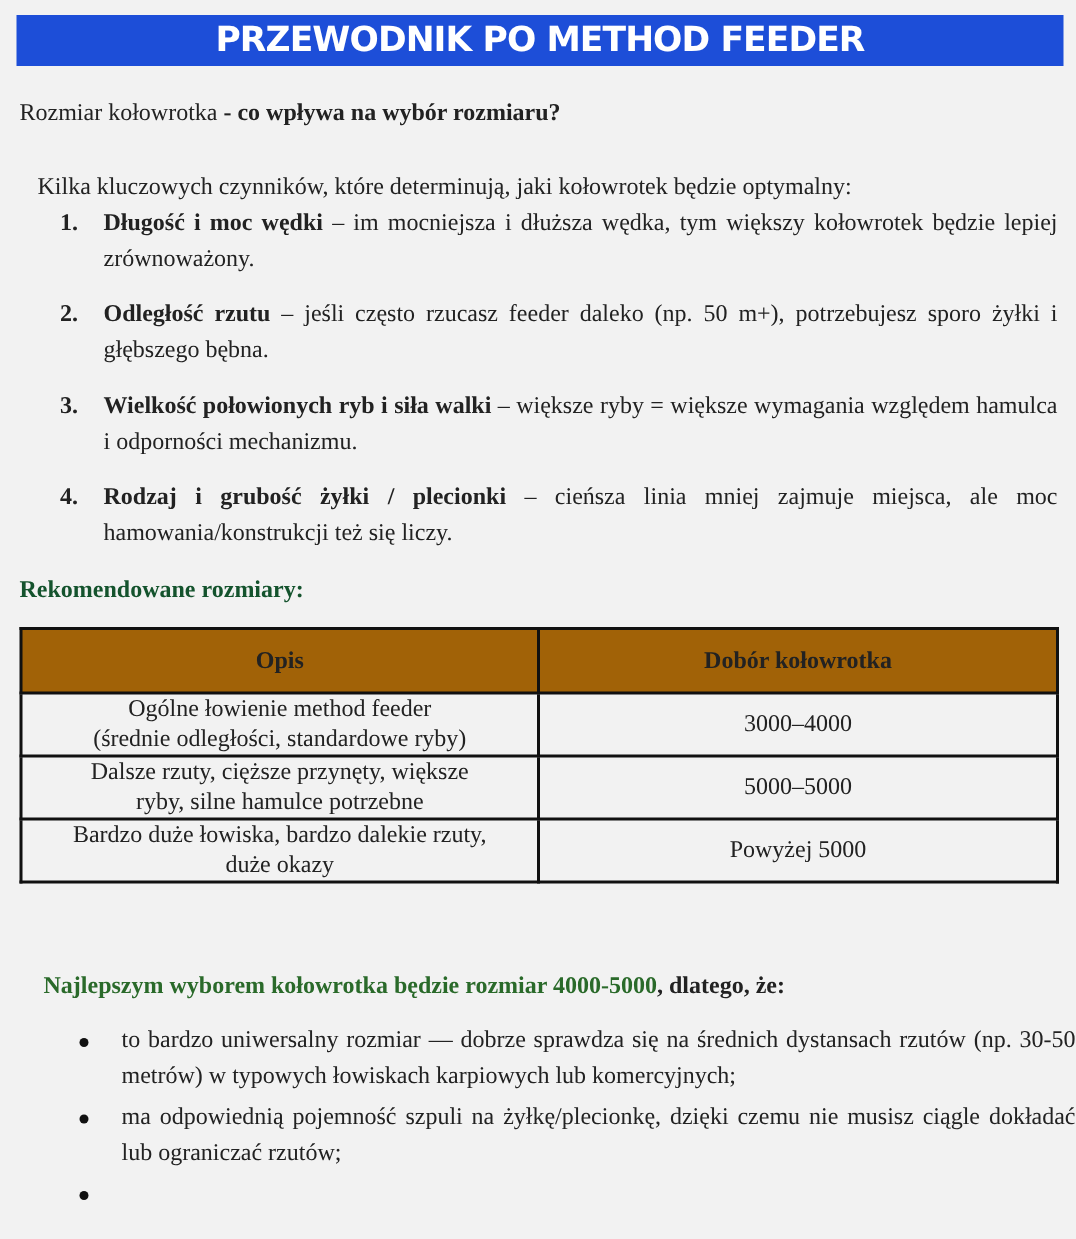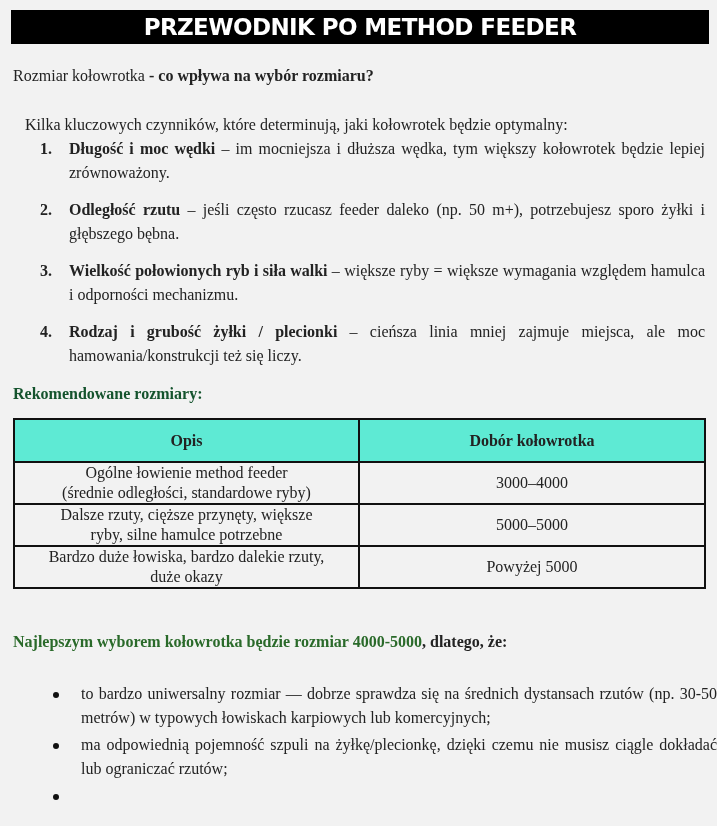--- a/index.html
+++ b/index.html
@@ -15,21 +15,21 @@
       font-family: "Liberation Serif", serif;
       color: #222;
       font-size: 16px;
     }
     .banner {
       position: absolute;
       left: 11px;
       top: 10px;
       width: 698px;
       height: 34px;
-      background: #000000;
+      background: #1d4ed8;
       display: flex;
       align-items: center;
       justify-content: center;
     }
     .banner h1 {
       margin: 0;
       color: #ffffff;
       font-family: "DejaVu Sans", sans-serif;
       font-weight: bold;
       font-size: 23px;
@@ -89,21 +89,21 @@
       border-collapse: collapse;
       font-size: 16px;
     }
     table.sizes th, table.sizes td {
       border: 2px solid #111;
       text-align: center;
       vertical-align: middle;
       padding: 0 6px;
     }
     table.sizes th {
-      background: #5eead4;
+      background: #a16207;
       height: 41px;
       font-weight: bold;
     }
     table.sizes td {
       height: 40px;
       line-height: 20px;
     }
     table.sizes col.c1 { width: 346px; }
     table.sizes col.c2 { width: 347px; }
     .best {
@@ -204,21 +204,21 @@
     <tr>
       <td>
         <span>Bardzo duże łowiska, bardzo dalekie rzuty,</span><br>
         <span>duże okazy</span>
       </td>
       <td>Powyżej 5000</td>
     </tr>
   </tbody>
 </table>
 
-<p class="best" style="margin:0;">
+<p class="best" style="margin:16px;">
   <span class="green">Najlepszym wyborem kołowrotka będzie rozmiar 4000-5000</span><span>, dlatego, że:</span>
 </p>
 
 <ul class="reasons">
   <li>
     <span class="dot"></span>
     <span>to bardzo uniwersalny rozmiar — dobrze sprawdza się na średnich dystansach rzutów (np. 30-50 metrów) w typowych łowiskach karpiowych lub komercyjnych;</span>
   </li>
   <li>
     <span class="dot"></span>

